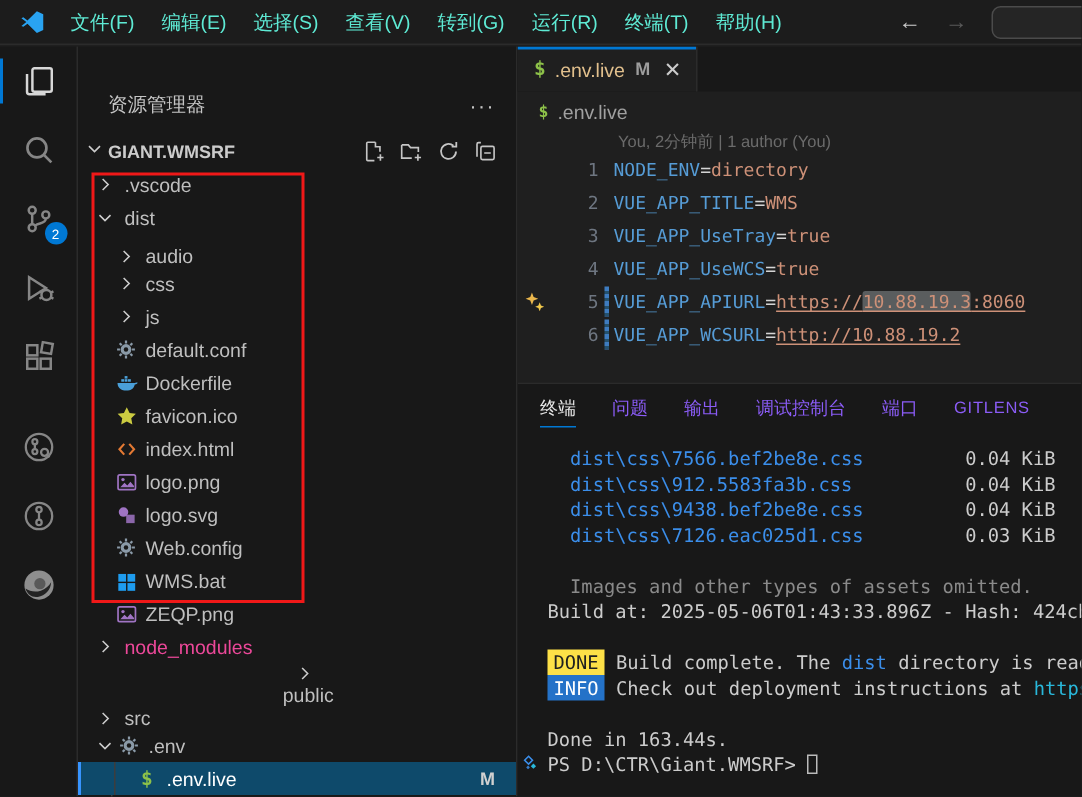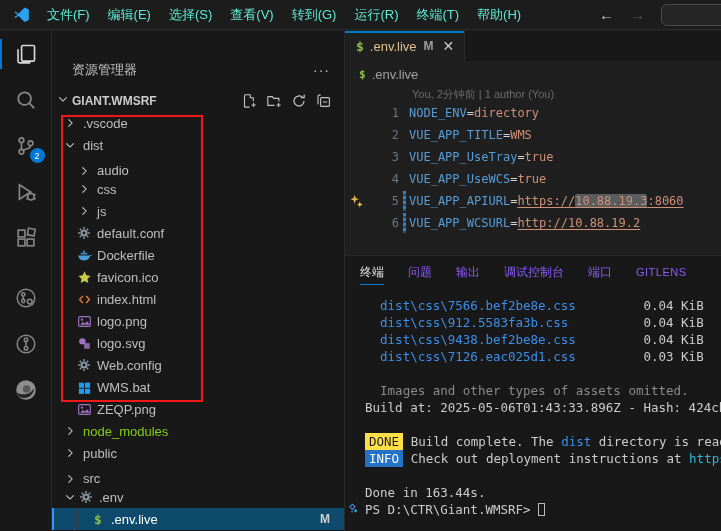--- a/index.html
+++ b/index.html
@@ -41,21 +41,21 @@
   #sidebar-title { color:#c5c5c5; font-size:13px; flex:1; }
   #more-actions { color:#c5c5c5; font-size:14px; letter-spacing:1px; cursor:pointer; }
   #section-header { height:22px; display:flex; align-items:center; padding-left:4px; cursor:pointer; }
   #section-label { color:#cccccc; font-size:12px; font-weight:bold; flex:1; margin-left:2px; }
   #section-actions { display:flex; gap:9px; margin-right:12px; }
   #section-actions span { display:flex; cursor:pointer; }
 
   #tree { position:relative; }
   .tree-row { position:relative; height:22px; display:flex; align-items:center; cursor:pointer; }
   .tree-row .lbl { color:#bfbfbf; font-size:13px; margin-left:5px; white-space:nowrap; }
-  .tree-row.dimmed .lbl { color:#84cc16; }
+  .tree-row.dimmed .lbl { color:#ec4899; }
   .tree-row.selected { background:#0e4a6b; border-left:2px solid #3794ff; }
   .tree-row.selected .lbl { color:#ffffff; }
   .tree-row .chev, .tree-row .ficon { display:flex; width:16px; justify-content:center; flex-shrink:0; }
   .tree-row .ficon.envtxt { color:#8dc149; font-family:"DejaVu Sans Mono",monospace;
     font-weight:bold; font-size:13px; }
   .tree-row .mbadge { margin-left:auto; margin-right:14px; color:#d0d0d0; font-size:12px; font-weight:bold; }
   .tree-row .guide { position:absolute; left:22px; top:0; bottom:0; width:1px; background:#3d3d3d; }
   #annotation-rect { position:absolute; left:9px; top:84px; width:142px; height:287px;
     border:2px solid #f01818; pointer-events:none; z-index:5; }
 
@@ -432,21 +432,21 @@
             <span class="lbl">ZEQP.png</span>
           </div>
           <div class="tree-row dimmed" style="padding-left: 10px;">
             <span class="chev">
               <svg width="14" height="14" viewBox="0 0 16 16">
                 <path d="M6.2 3.8l4.2 4.2-4.2 4.2" stroke="#cccccc" stroke-width="1.2" fill="none"></path>
               </svg>
             </span>
             <span class="lbl">node_modules</span>
           </div>
-          <div class="tree-row" style="padding-left: 10px;">
+          <div class="tree-row" style="padding-left: 10px; flex-direction: column;">
             <span class="chev">
               <svg width="14" height="14" viewBox="0 0 16 16">
                 <path d="M6.2 3.8l4.2 4.2-4.2 4.2" stroke="#cccccc" stroke-width="1.2" fill="none"></path>
               </svg>
             </span>
             <span class="lbl">public</span>
           </div>
           <div class="tree-row" style="padding-left: 10px; align-items: flex-end;">
             <span class="chev">
               <svg width="14" height="14" viewBox="0 0 16 16">

